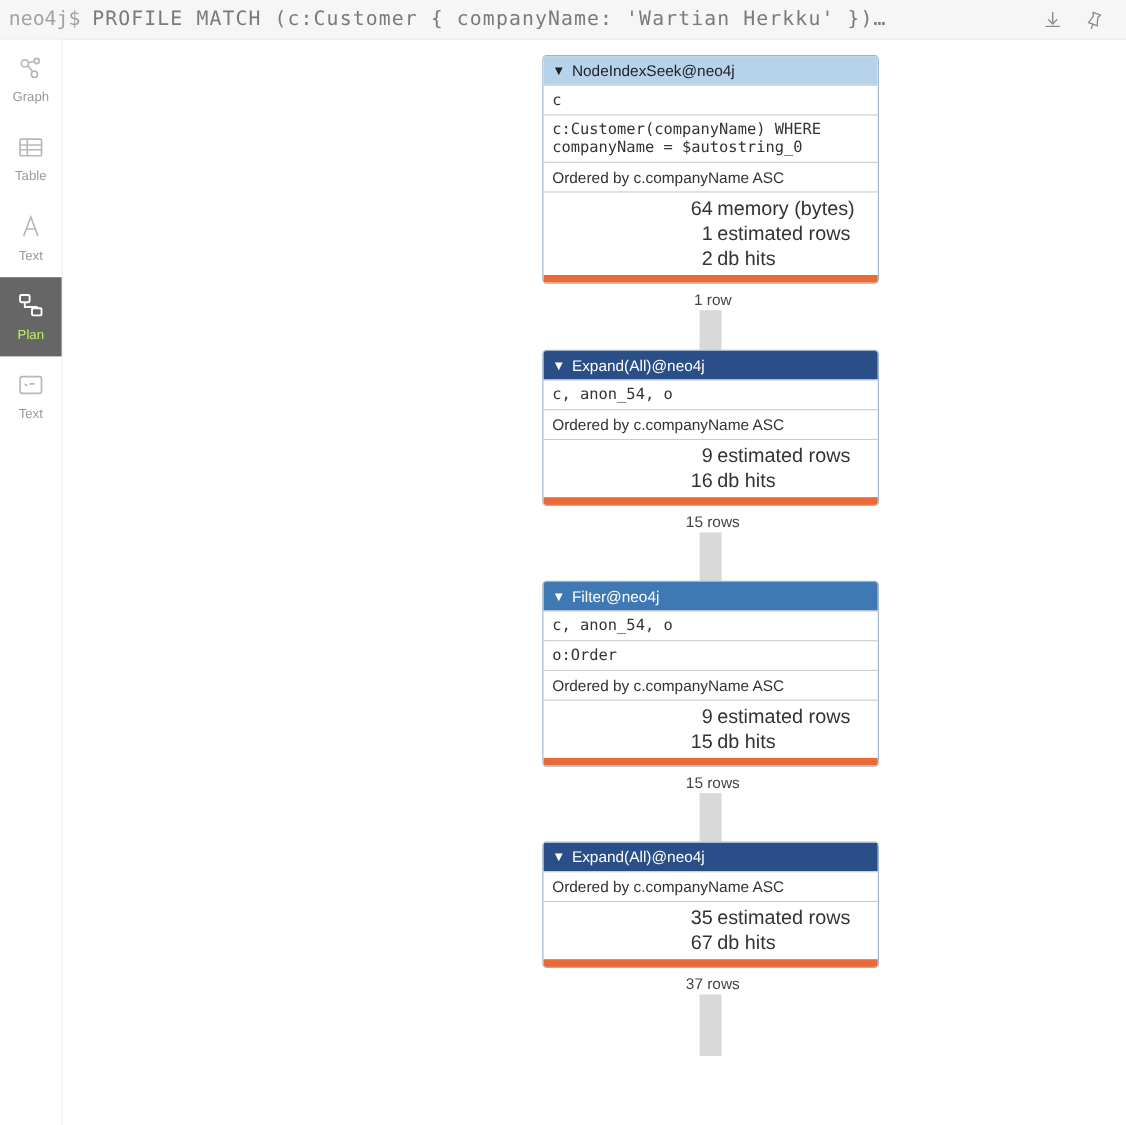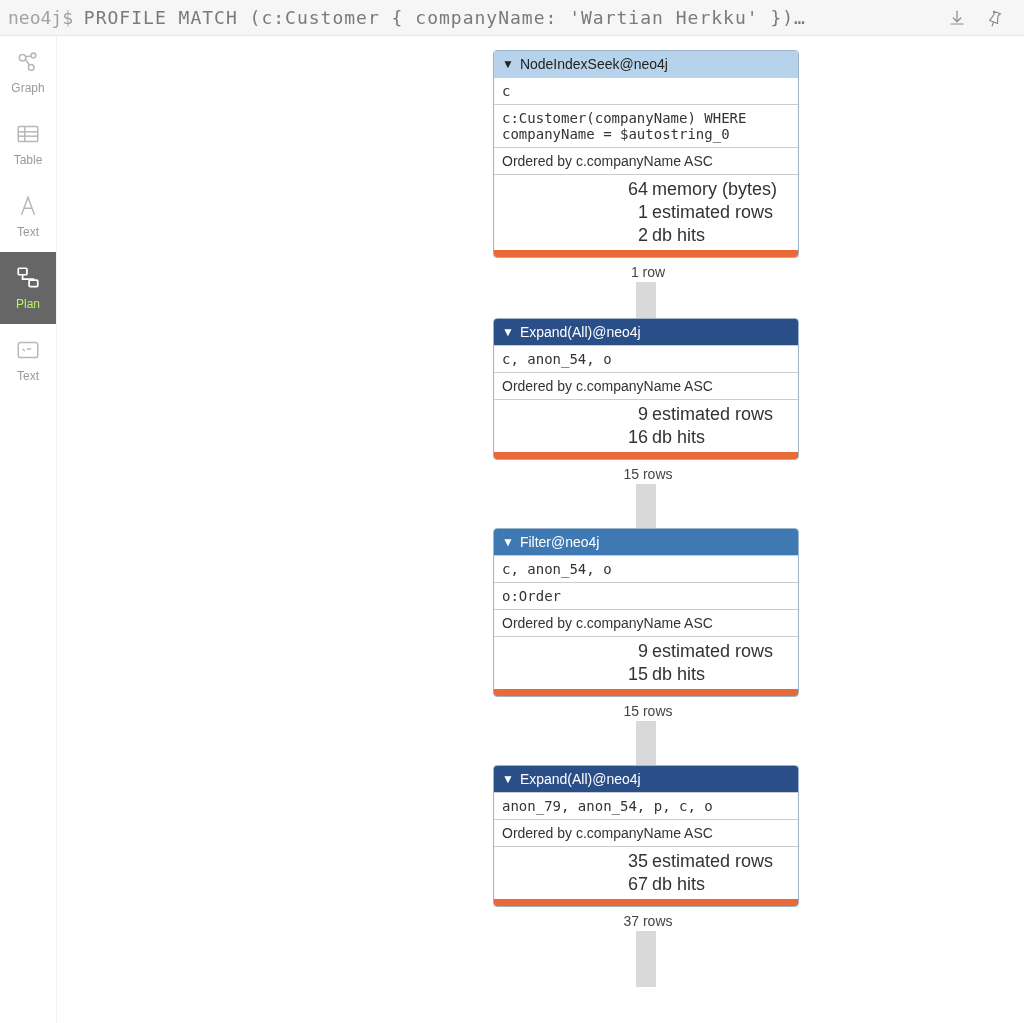--- a/index.html
+++ b/index.html
@@ -173,21 +173,20 @@
         <div class="orange-bar"></div>
       </div>
       <div class="conn-label">15 rows</div>
       <div class="connector" style="height:44px"></div>
 
       <div class="operator">
         <div class="op-header hdr-dark">
           <span class="tri">▼</span>
           <span>Expand(All)@neo4j</span>
         </div>
-        <div class="op-row">anon_79, anon_54, p, c, o</div>
         <div class="op-row sans">Ordered by c.companyName ASC</div>
         <div class="stats">
           <div class="stat">
               <span class="num">35</span>
               <span class="lbl">estimated rows</span>
             </div>
           <div class="stat">
               <span class="num">67</span>
               <span class="lbl">db hits</span>
             </div>

